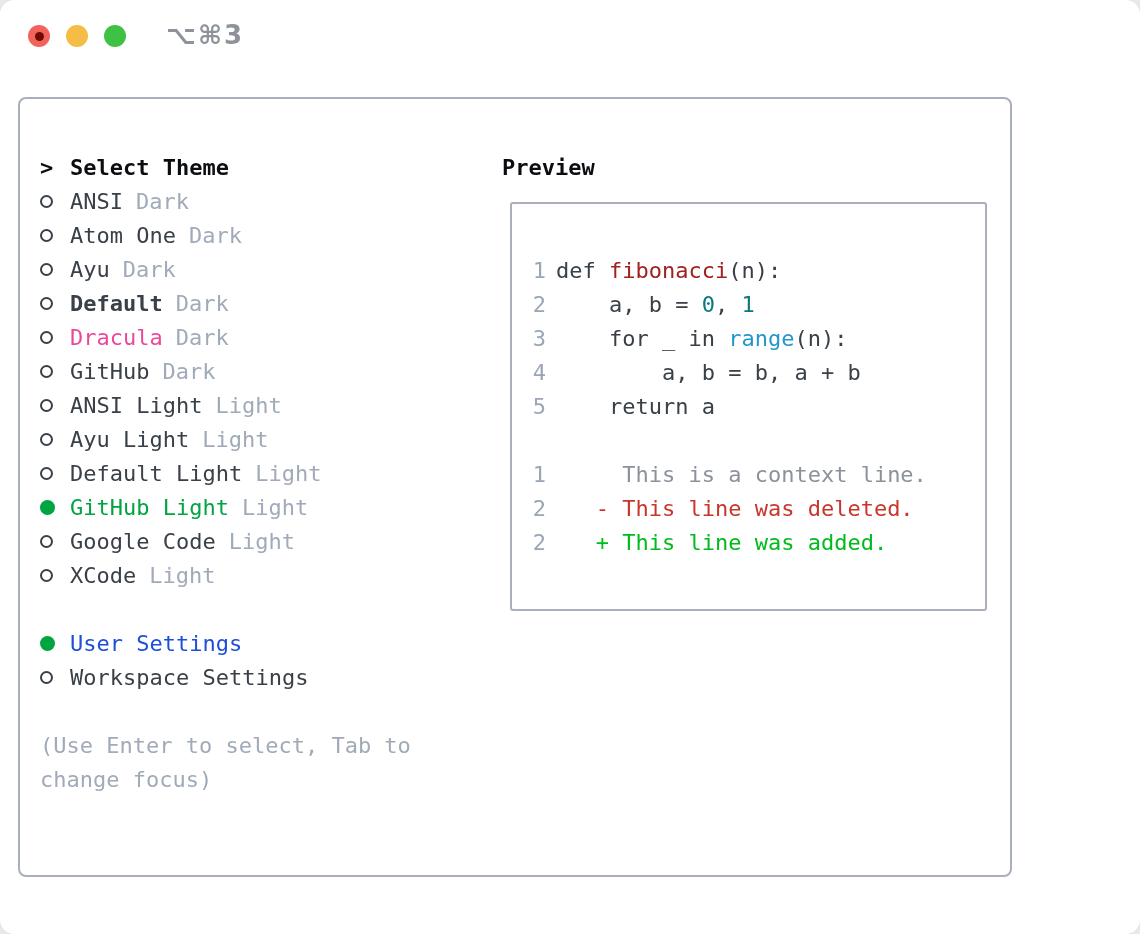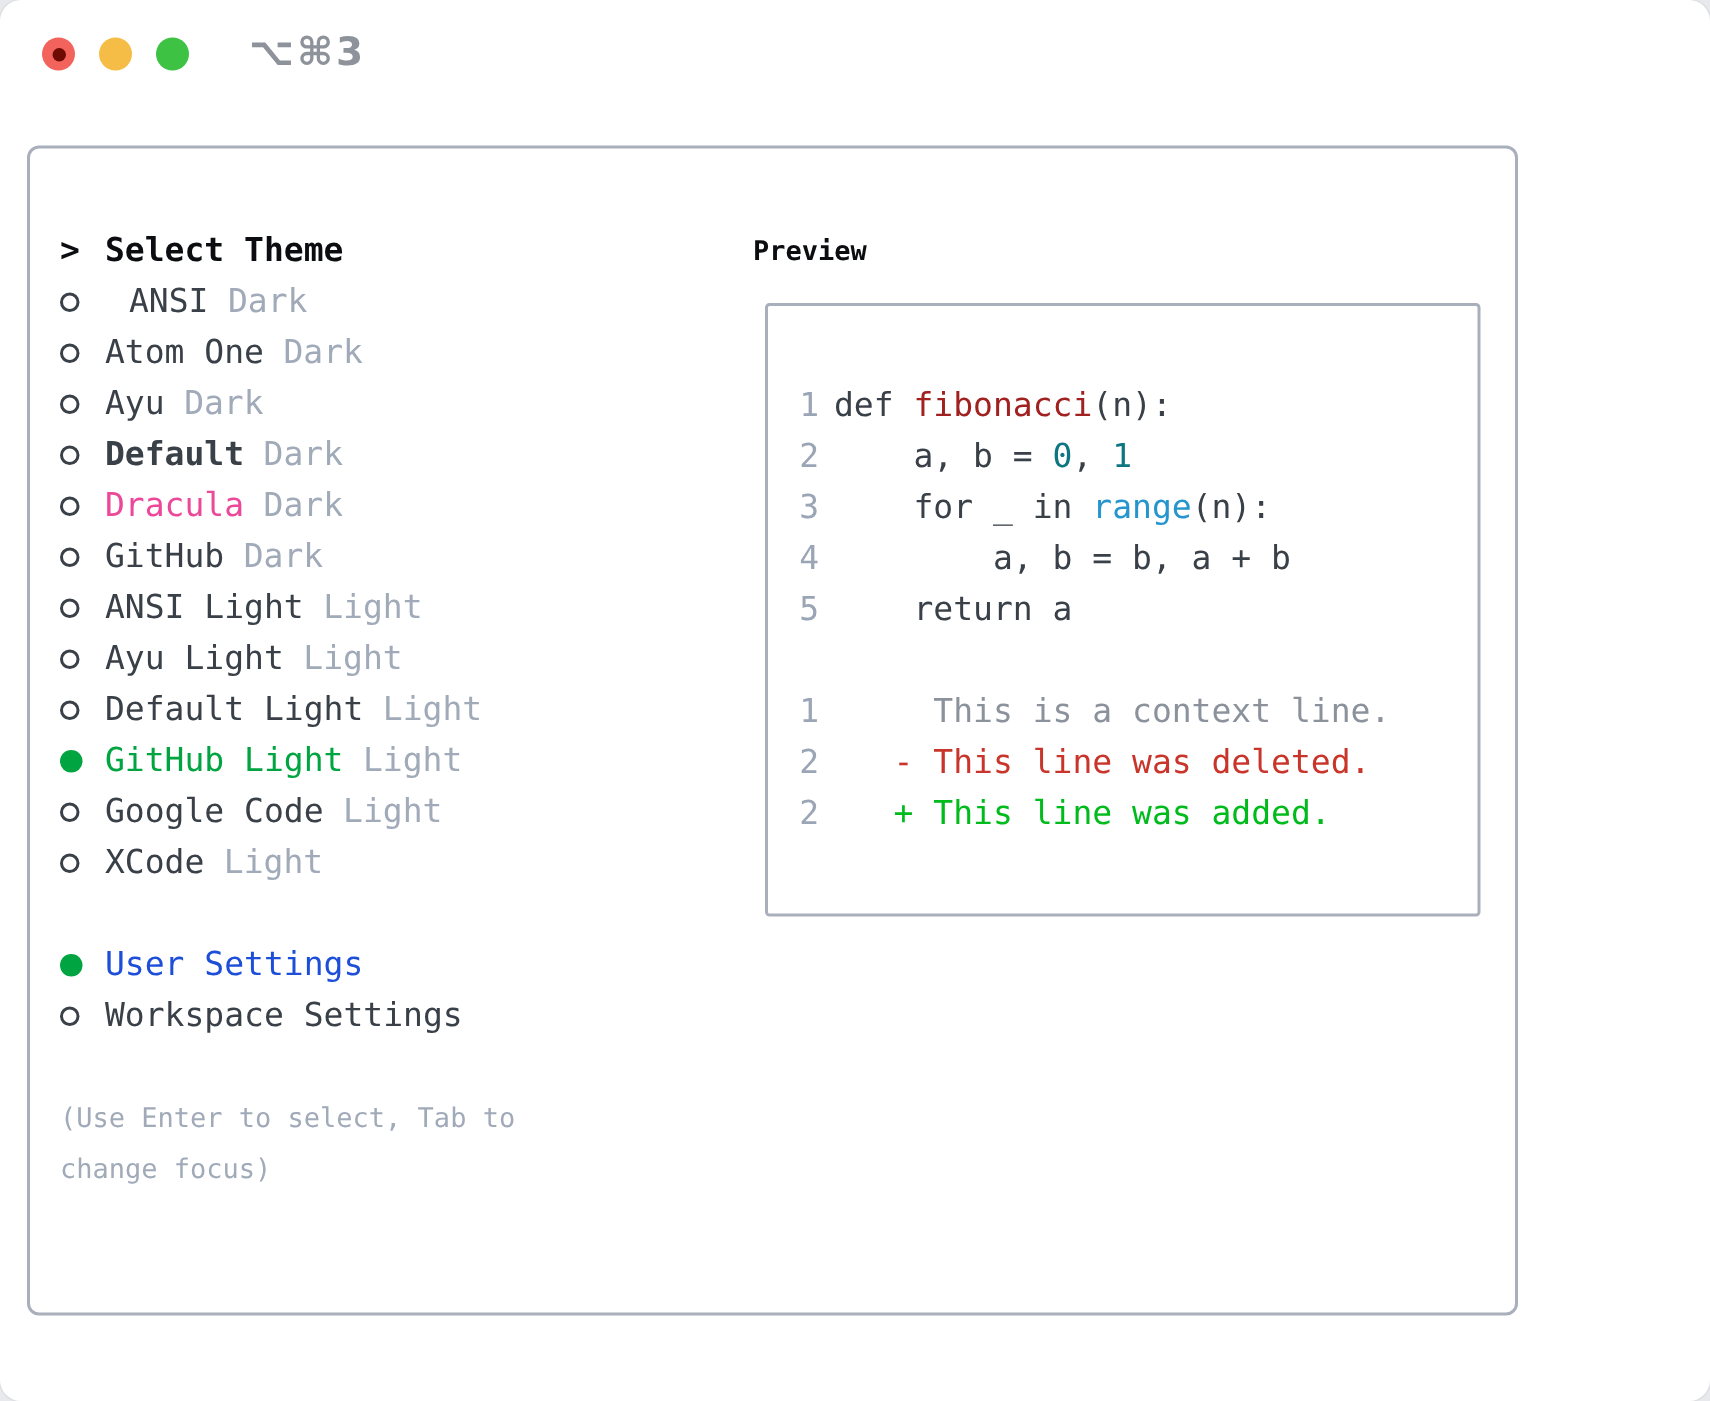--- a/index.html
+++ b/index.html
@@ -25,24 +25,24 @@
   .left-col{position:absolute;left:20px;top:51px;}
   .row{height:34px;display:flex;align-items:center;font-size:22px;color:#3a4048;}
   .marker{width:30px;flex:none;display:flex;align-items:center;}
   .prompt{font-weight:bold;color:#0b0d10;}
   .circle{width:13px;height:13px;border:2px solid #3a4048;border-radius:50%;box-sizing:border-box;}
   .circle.sel{width:15px;height:15px;border:none;}
   .hdr{font-weight:bold;color:#0b0d10;}
   .subhdr{color:#0b0d10;}
   .variant{margin-left:13px;}
   .spacer{height:34px;}
-  .helpline{height:34px;display:flex;align-items:center;font-size:18px;text-align:right;}
+  .helpline{height:34px;display:flex;align-items:center;font-size:22px;text-align:right;}
   
   .preview-head{position:absolute;left:482px;top:51px;height:34px;display:flex;align-items:center;
-    font-size:18px;font-weight:bold;color:#0b0d10;}
+    font-size:22px;font-weight:bold;color:#0b0d10;}
   .preview-box{position:absolute;left:490px;top:103px;width:477px;height:409px;
     border:2px solid #a9b0bc;border-radius:3px;box-sizing:border-box;
     padding:49px 0 0 20px;background:#fff;}
   .code-line{height:34px;display:flex;align-items:center;font-size:22px;}
   .ln{width:14px;flex:none;text-align:right;white-space:pre;}
   .ct{white-space:pre;margin-left:10px;}
 </style>
 </head>
 <body>
 
@@ -64,21 +64,21 @@
         <span class="marker">
             <span class="prompt">&gt;</span>
           </span>
         <span class="hdr">Select Theme</span>
       </div>
       <div id="theme-list">
           <div class="row">
             <span class="marker">
               <span class="circle"></span>
             </span>
-            <span style="color: rgb(58, 64, 72); margin-left: 16px;">ANSI</span>
+            <span style="color: rgb(58, 64, 72);">ANSI</span>
             <span class="variant" style="color: rgb(160, 170, 184);">Dark</span>
           </div>
           <div class="row">
             <span class="marker">
               <span class="circle"></span>
             </span>
             <span style="color: rgb(58, 64, 72);">Atom One</span>
             <span class="variant" style="color: rgb(160, 170, 184);">Dark</span>
           </div>
           <div class="row">

